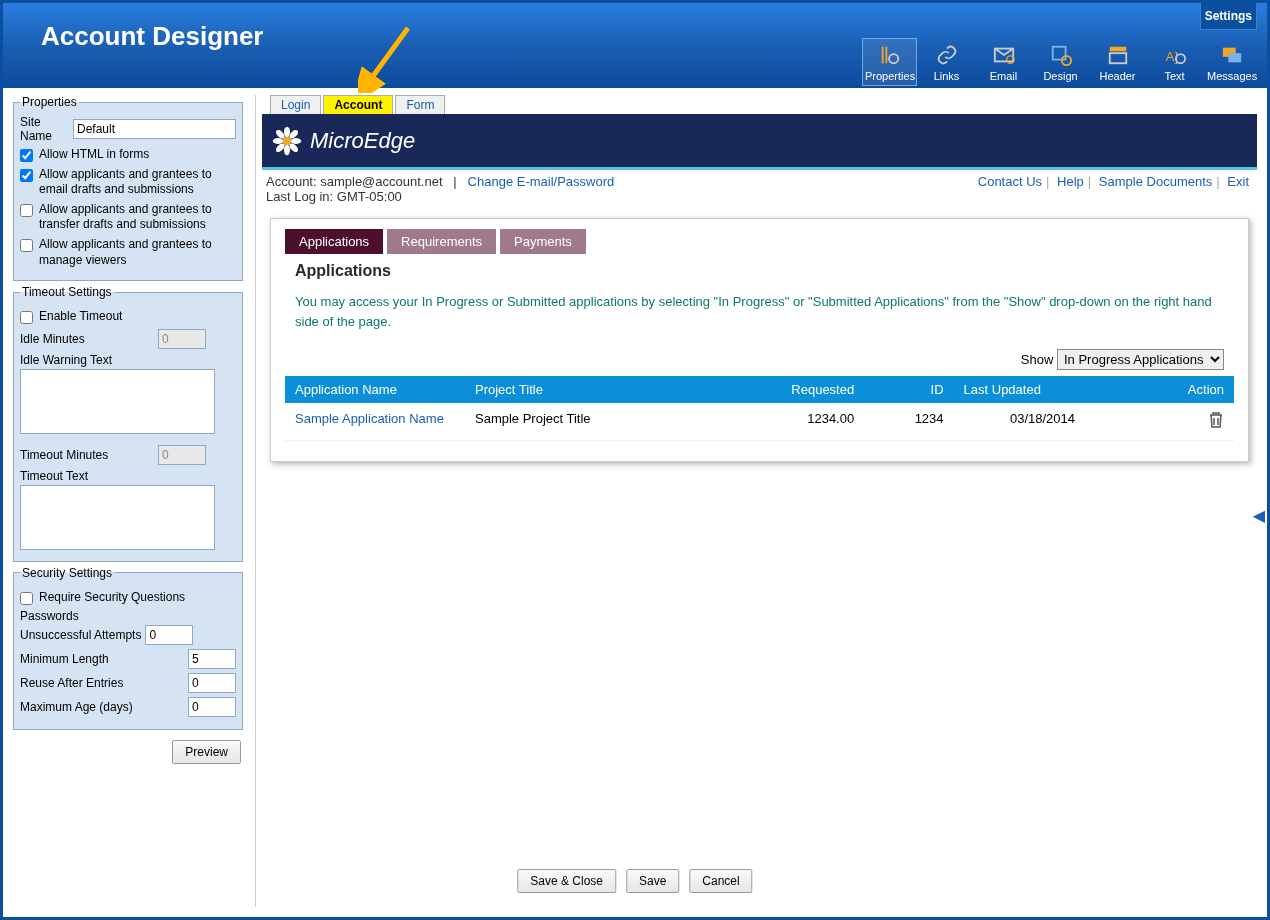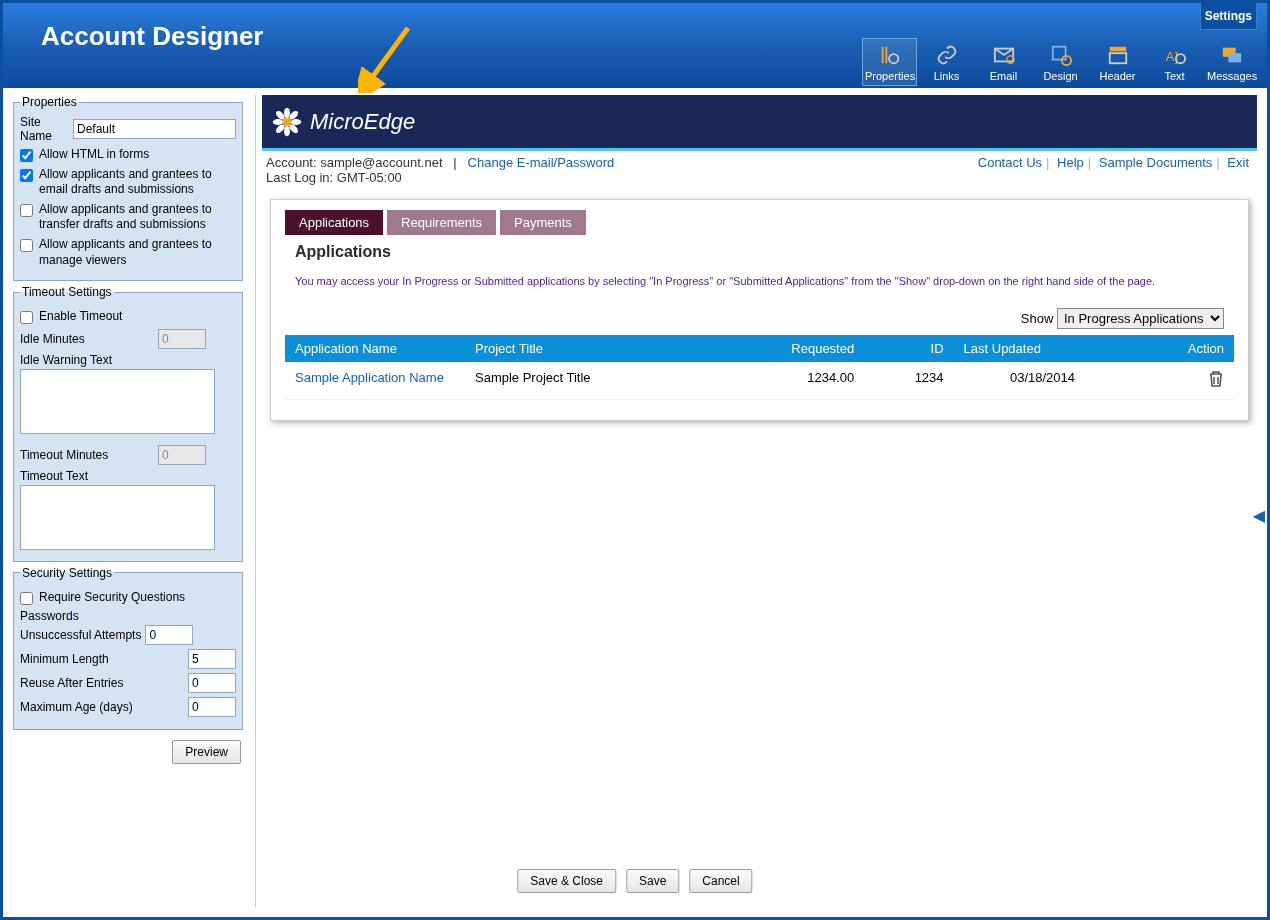--- a/index.html
+++ b/index.html
@@ -84,21 +84,21 @@
 .app-frame {
   margin: 8px; border: 1px solid #ccc; box-shadow: 2px 2px 6px rgba(0,0,0,0.3);
   padding: 10px 14px 20px 14px; position: relative;
 }
 .inner-tabs { display: flex; gap: 4px; margin-bottom: 8px; }
 .inner-tab { padding: 5px 14px; font-size: 13px; color: #fff; cursor: pointer; }
 .inner-tab.apps { background: #4d0f2e; }
 .inner-tab.req { background: #a07a8c; }
 .inner-tab.pay { background: #a07a8c; }
 .section-title { font-size: 16px; font-weight: bold; color: #2a2a2a; margin: 6px 0 12px 10px; }
-.section-desc { font-size: 11px; color: #4c1d95; margin: 0 10px 18px 10px; line-height: 1.5; }
+.section-desc { font-size: 13px; color: #0f766e; margin: 0 10px 18px 10px; line-height: 1.5; }
 .show-row { text-align: right; margin: 0 10px 6px 0; font-size: 13px; }
 .show-row select { font-size: 13px; padding: 1px 2px; border:1px solid #888;}
 .grid { width:100%; border-collapse: collapse; }
 .grid th { background: #0a8fd8; color:#fff; font-weight: normal; text-align:left; padding: 6px 10px; font-size: 13px; }
 .grid th.action { text-align: right; }
 .grid td { padding: 8px 10px; font-size: 13px; vertical-align: top; border-bottom:1px solid #eee;}
 .grid td a { color: #1a5fb4; text-decoration: none; }
 .trash-icon { display:inline-block; cursor:pointer; }
 
 .footer-buttons {
@@ -267,20 +267,25 @@
             <input type="text" class="small" value="0" style="">
           </div>
       </fieldset>
 
       <div class="preview-wrap">
         <button class="btn">Preview</button>
       </div>
     </div>
 
     <div class="preview-pane">
+      <div class="mini-tabs">
+        <div class="mini-tab">Login</div>
+        <div class="mini-tab active">Account</div>
+        <div class="mini-tab">Form</div>
+      </div>
       <div class="microedge-bar">
         <svg class="microedge-logo" viewBox="0 0 40 40">
             <circle cx="20" cy="20" r="6" fill="#f5a623"></circle>
             <g fill="#fff">
               <ellipse cx="20" cy="8" rx="4" ry="7"></ellipse>
               <ellipse cx="20" cy="32" rx="4" ry="7"></ellipse>
               <ellipse cx="8" cy="20" rx="7" ry="4"></ellipse>
               <ellipse cx="32" cy="20" rx="7" ry="4"></ellipse>
               <ellipse cx="11" cy="11" rx="4" ry="7" transform="rotate(-45 11 11)"></ellipse>
               <ellipse cx="29" cy="29" rx="4" ry="7" transform="rotate(-45 29 29)"></ellipse>

